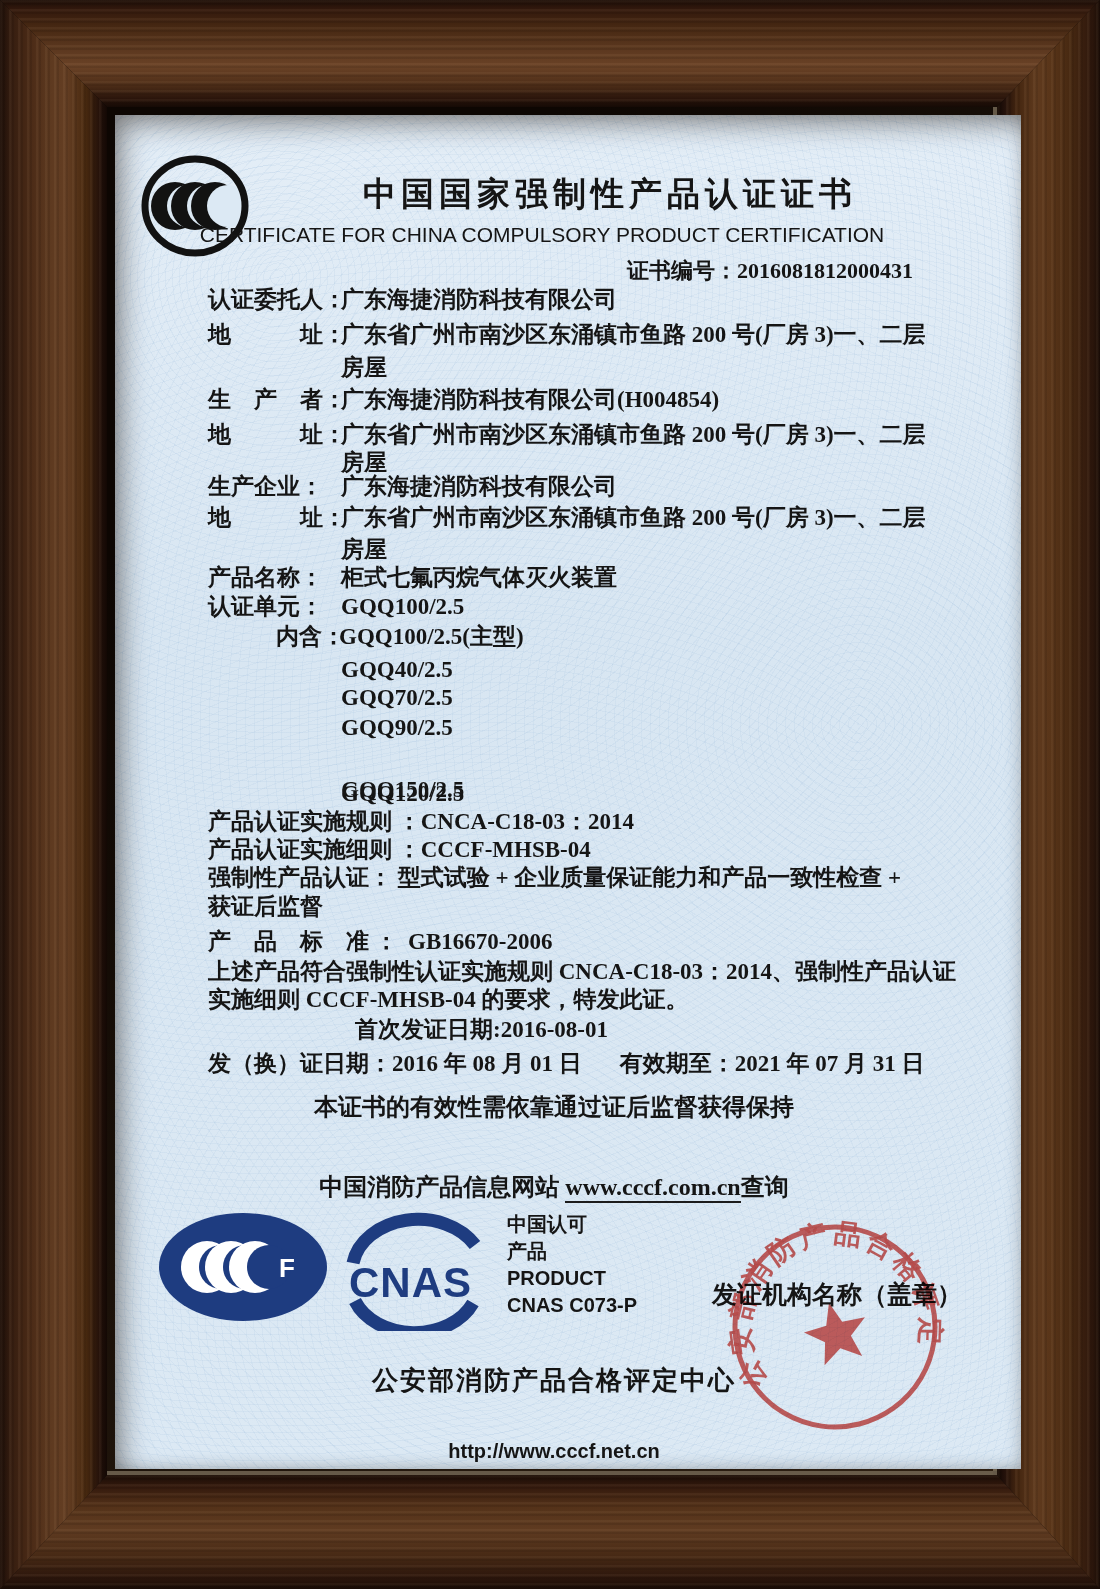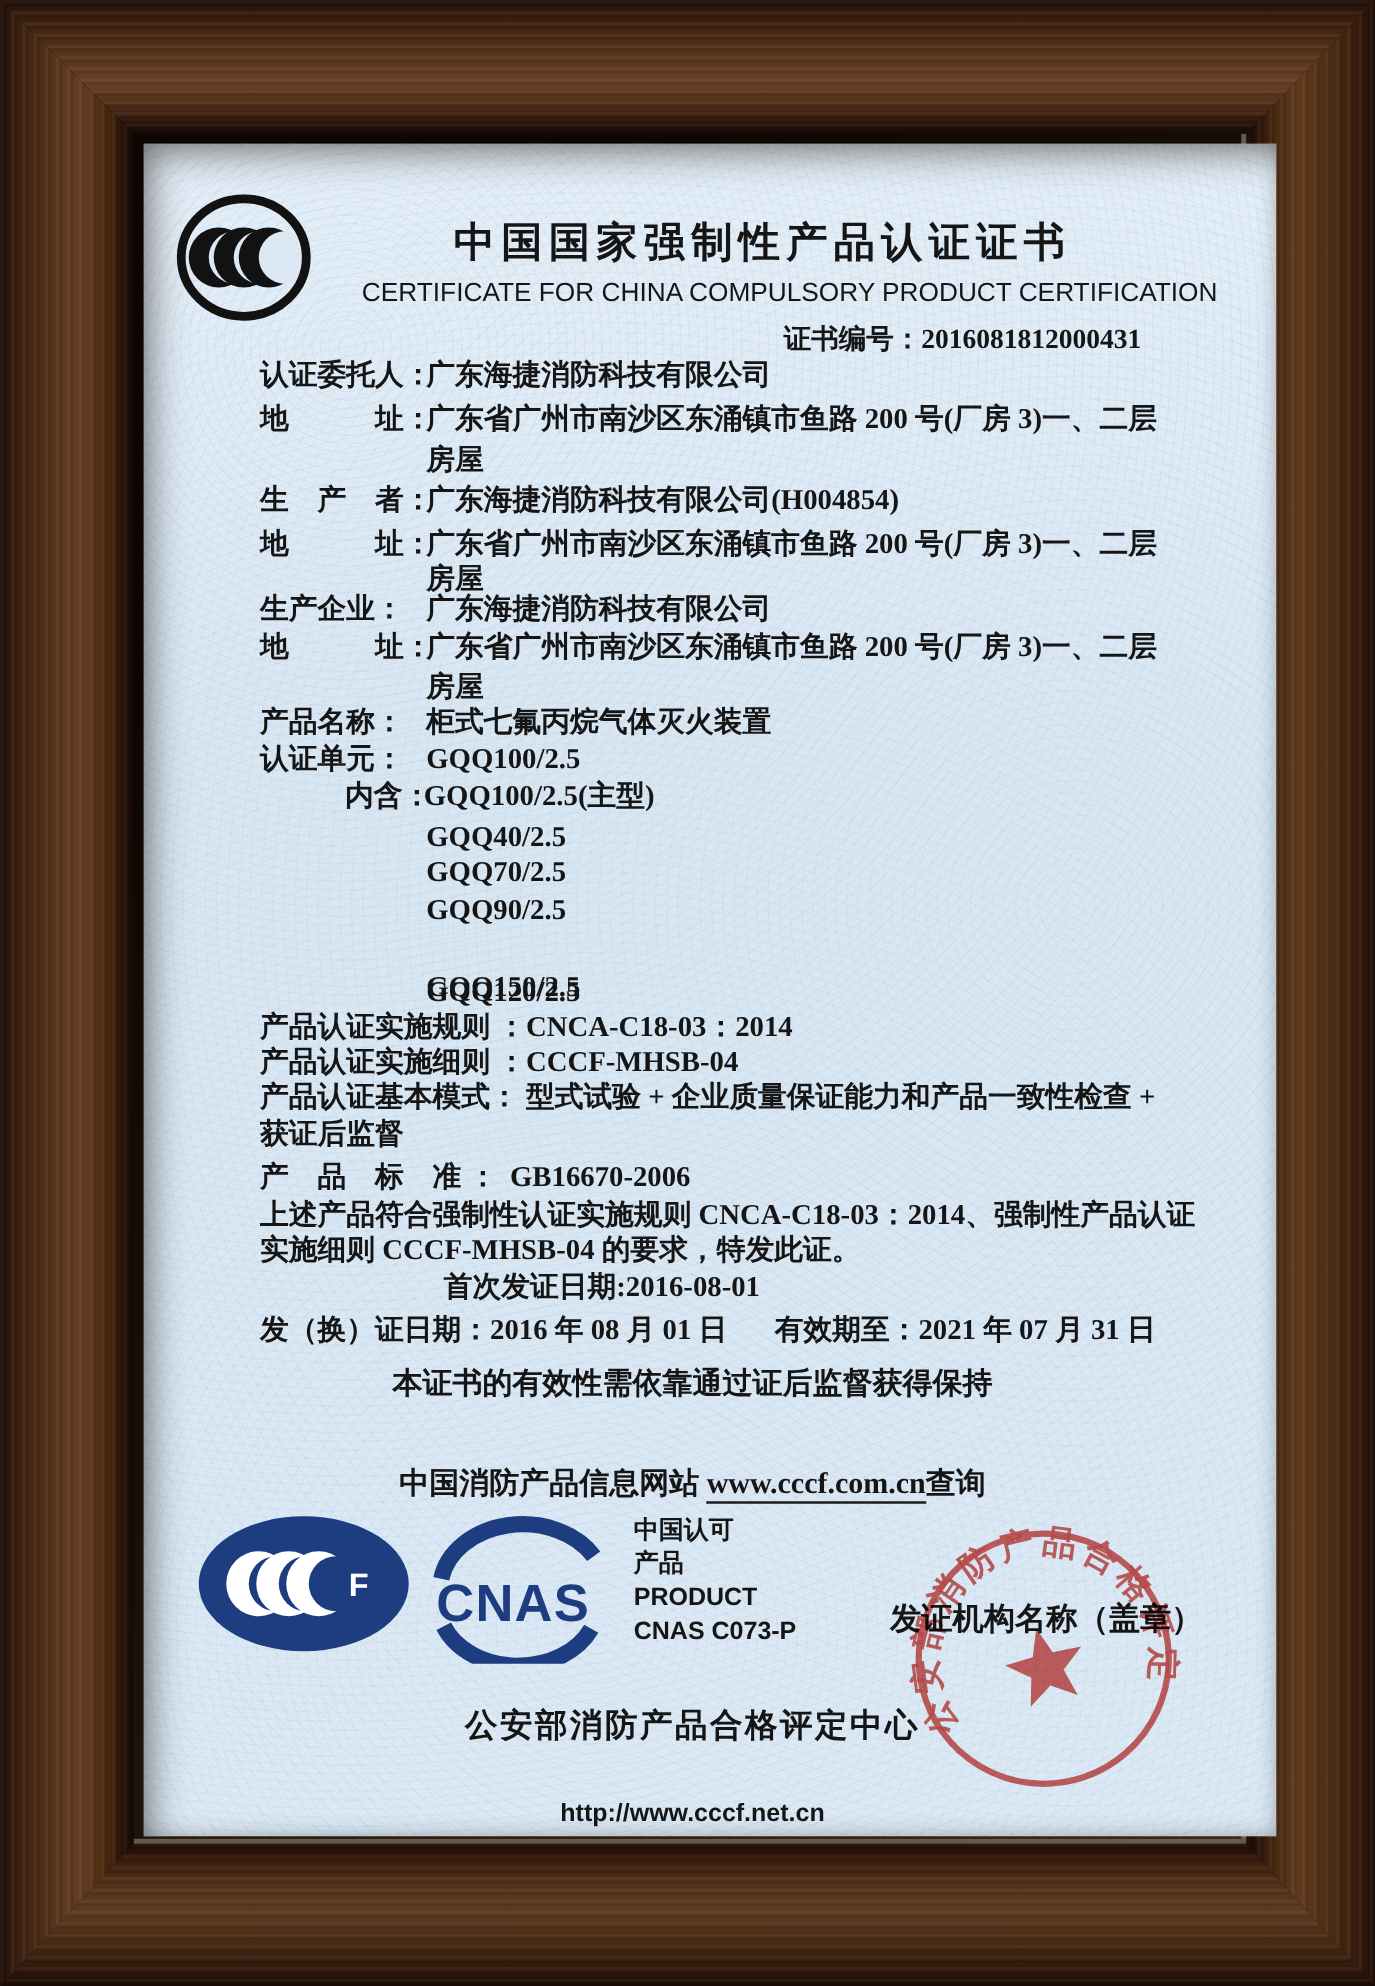--- a/index.html
+++ b/index.html
@@ -40,21 +40,21 @@
       linear-gradient(180deg,#e4eef7 0%,#d8e6f2 38%,#dce9f4 100%);
     box-shadow:inset 12px 14px 30px -8px rgba(22,13,6,.55), inset -5px -7px 20px -10px rgba(22,13,6,.35);padding-left:28px;}
   .abs{position:absolute;}
   .b{font-weight:700;}
   .num{font-family:"Liberation Serif","DejaVu Serif",serif;font-weight:700;}
   .line{position:absolute;height:32px;line-height:32px;font-size:23px;font-weight:700;white-space:nowrap;}
   .lab{display:inline-block;width:133px;}
   .ctr{left:0;width:878px;text-align:center;}
   .ul{border-bottom:2px solid #1c1c1c;padding-bottom:1px;}
   .hdr-title{left:115px;top:57px;width:760px;text-align:center;font-size:33px;font-weight:700;letter-spacing:5px;white-space:nowrap;}
-  .hdr-en{left:19px;top:108px;width:840px;text-align:right;font-size:21px;font-weight:500;
+  .hdr-en{left:7px;top:108px;width:840px;text-align:center;font-size:21px;font-weight:500;
           font-family:"Liberation Sans","DejaVu Sans",sans-serif;white-space:nowrap;}
   .certno{left:512px;top:141px;font-size:22px;white-space:nowrap;}
   .acc-lines{left:392px;top:1096px;font-size:20px;line-height:27px;font-weight:600;
              font-family:"Liberation Sans","DejaVu Sans",sans-serif;}
   .issuer{left:597px;top:1163px;font-size:25px;font-weight:700;white-space:nowrap;}
   .stamp{left:600px;top:1092px;mix-blend-mode:multiply;opacity:.93;}
   .foot-org{top:1250px;font-size:26px;font-weight:700;letter-spacing:2px;}
   .foot-addr{top:1290px;font-size:19px;font-weight:600;}
   .foot-web{top:1320px;font-size:20px;font-weight:700;font-family:"Liberation Sans","DejaVu Sans",sans-serif;}
 </style>
@@ -103,21 +103,21 @@
     <div class="line" style="left:93px;top:447px;"><span class="lab">产品名称：</span><span>柜式七氟丙烷气体灭火装置</span></div>
     <div class="line" style="left:93px;top:476px;"><span class="lab">认证单元：</span><span class="num">GQQ100/2.5</span></div>
     <div class="line" style="left:161px;top:506px;"><span style="display:inline-block;width:63px;">内含：</span><span class="num">GQQ100/2.5(主型)</span></div>
     <div class="line num" style="left:226px;top:539px;">GQQ40/2.5</div>
     <div class="line num" style="left:226px;top:567px;">GQQ70/2.5</div>
     <div class="line num" style="left:226px;top:597px;">GQQ90/2.5</div>
     <div class="line num" style="left:226px;top:627px;margin-top:36px;">GQQ120/2.5</div>
     <div class="line num" style="left:226px;top:659px;">GQQ150/2.5</div>
     <div class="line" style="left:93px;top:691px;"><span>产品认证实施规则 ：</span><span class="num">CNCA-C18-03：2014</span></div>
     <div class="line" style="left:93px;top:719px;"><span>产品认证实施细则 ：</span><span class="num">CCCF-MHSB-04</span></div>
-    <div class="line" style="left:93px;top:747px;"><span>产品认证基本模式：</span> <span>型式试验 + 企业质量保证能力和产品一致性检查 +</span></div>
+    <div class="line" style="left:93px;top:747px;"><span>强制性产品认证：</span> <span>型式试验 + 企业质量保证能力和产品一致性检查 +</span></div>
     <div class="line" style="left:93px;top:776px;">获证后监督</div>
     <div class="line" style="left:93px;top:811px;"><span style="display:inline-block;width:200px;">产　品　标　准 ：</span><span class="num">GB16670-2006</span></div>
     <div class="line" style="left:93px;top:841px;">上述产品符合强制性认证实施规则 CNCA-C18-03：2014、强制性产品认证</div>
     <div class="line" style="left:93px;top:869px;">实施细则 CCCF-MHSB-04 的要求，特发此证。</div>
     <div class="line" style="left:240px;top:899px;"><span>首次发证日期:</span><span class="num">2016-08-01</span></div>
     <div class="line" style="left:93px;top:933px;"><span>发（换）证日期：</span><span>2016 年 08 月 01 日</span><span style="display:inline-block;width:38px;"></span><span>有效期至：</span><span>2021 年 07 月 31 日</span></div>
 
     <div class="line ctr" style="top:976px;font-size:24px;">本证书的有效性需依靠通过证后监督获得保持</div>
     <div class="line ctr" style="top:1056px;font-size:24px;"><span>中国消防产品信息网站</span> <span class="ul">www.cccf.com.cn</span><span>查询</span></div>
 

